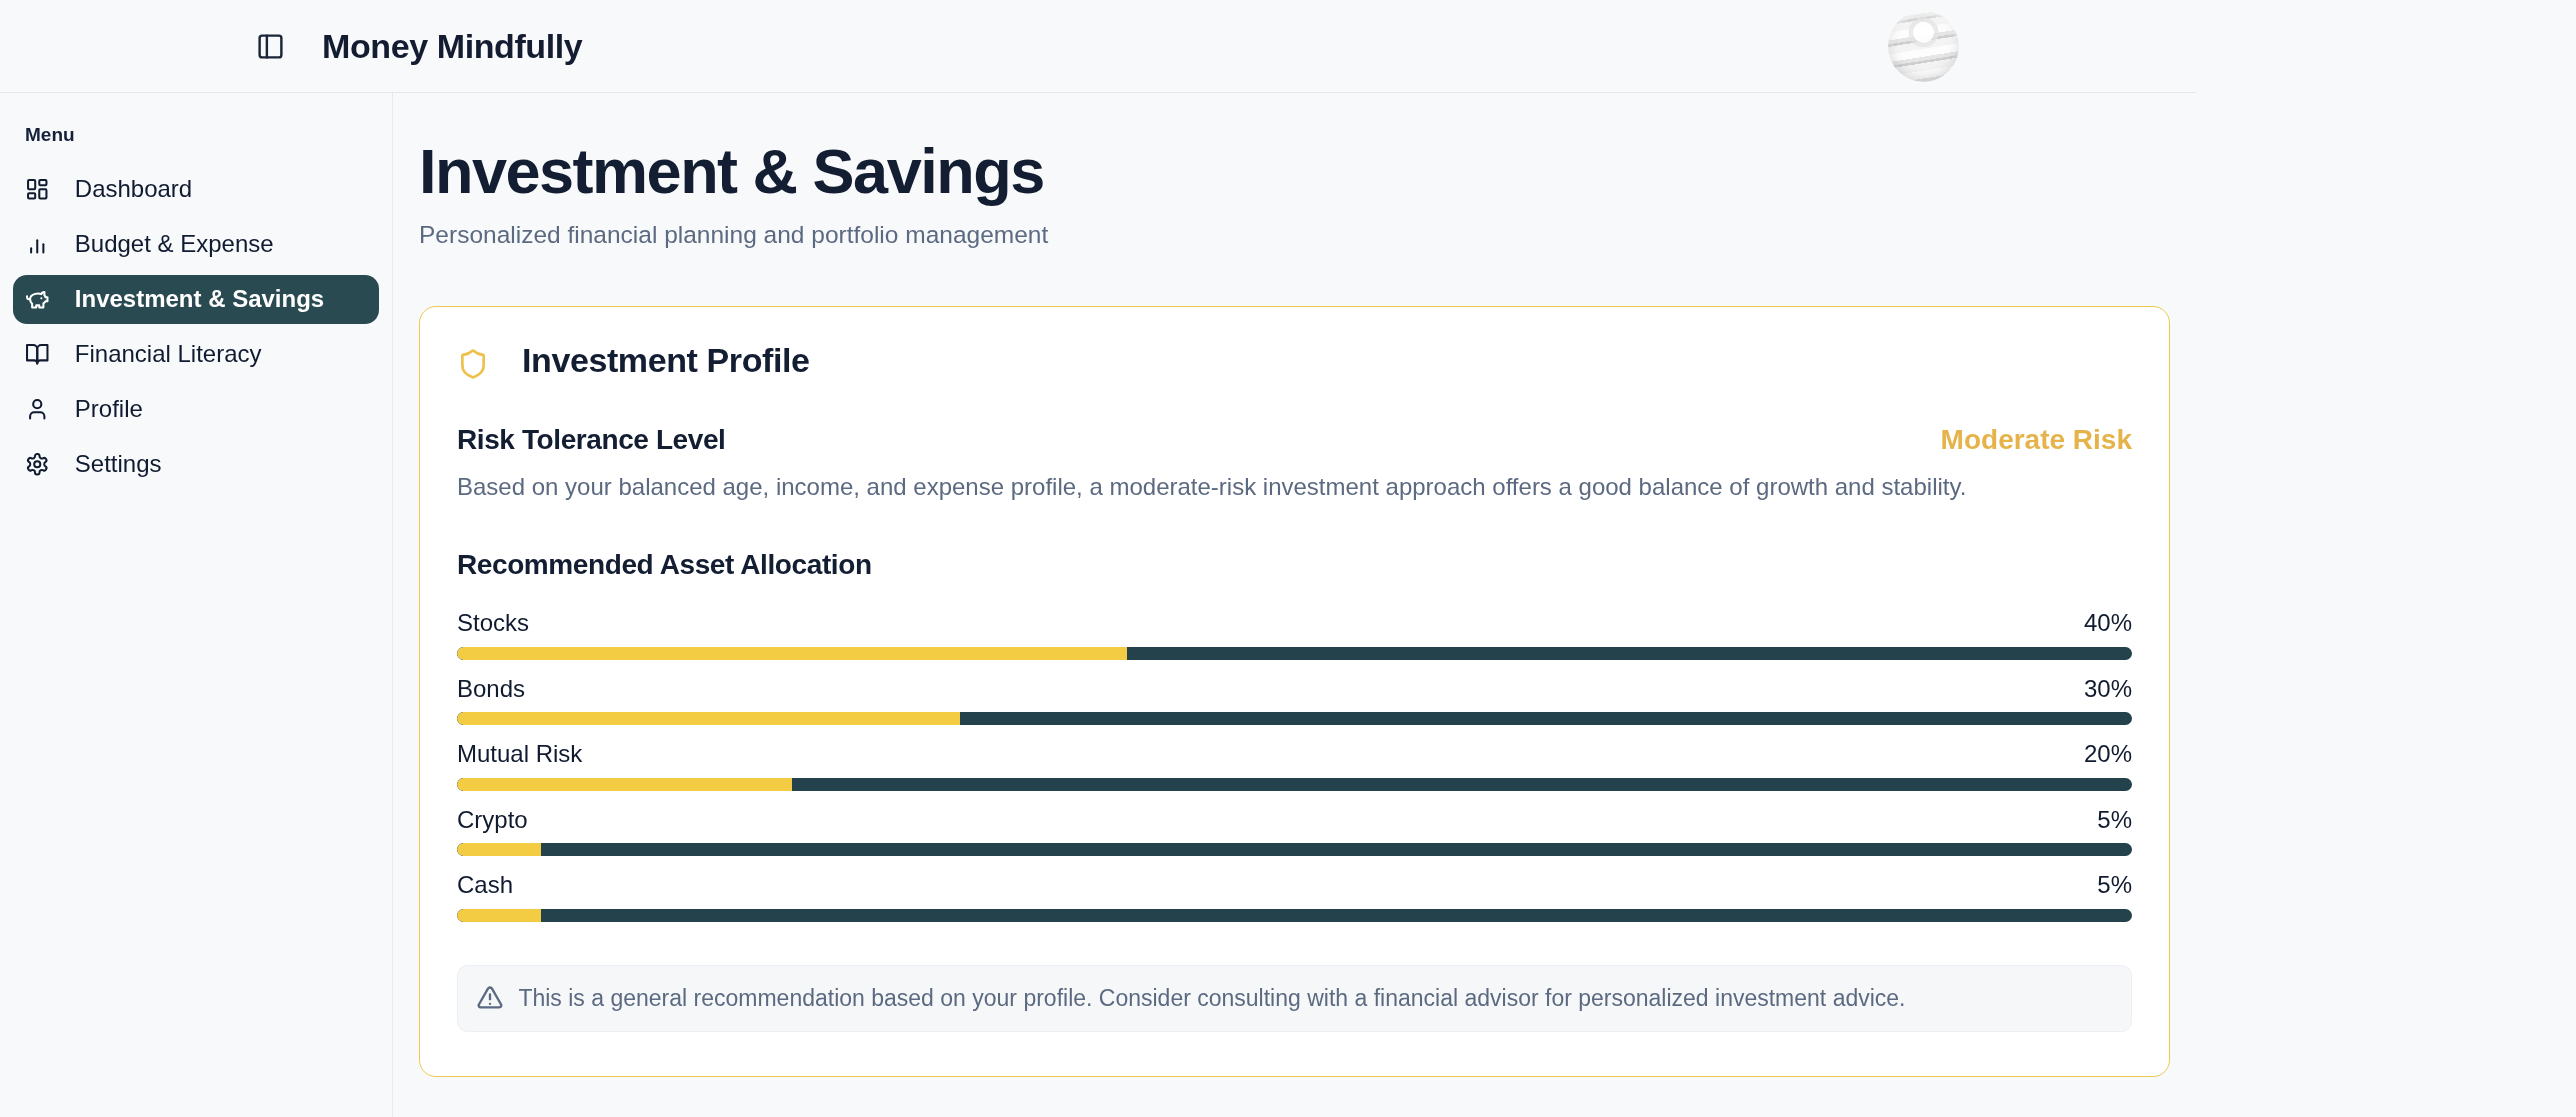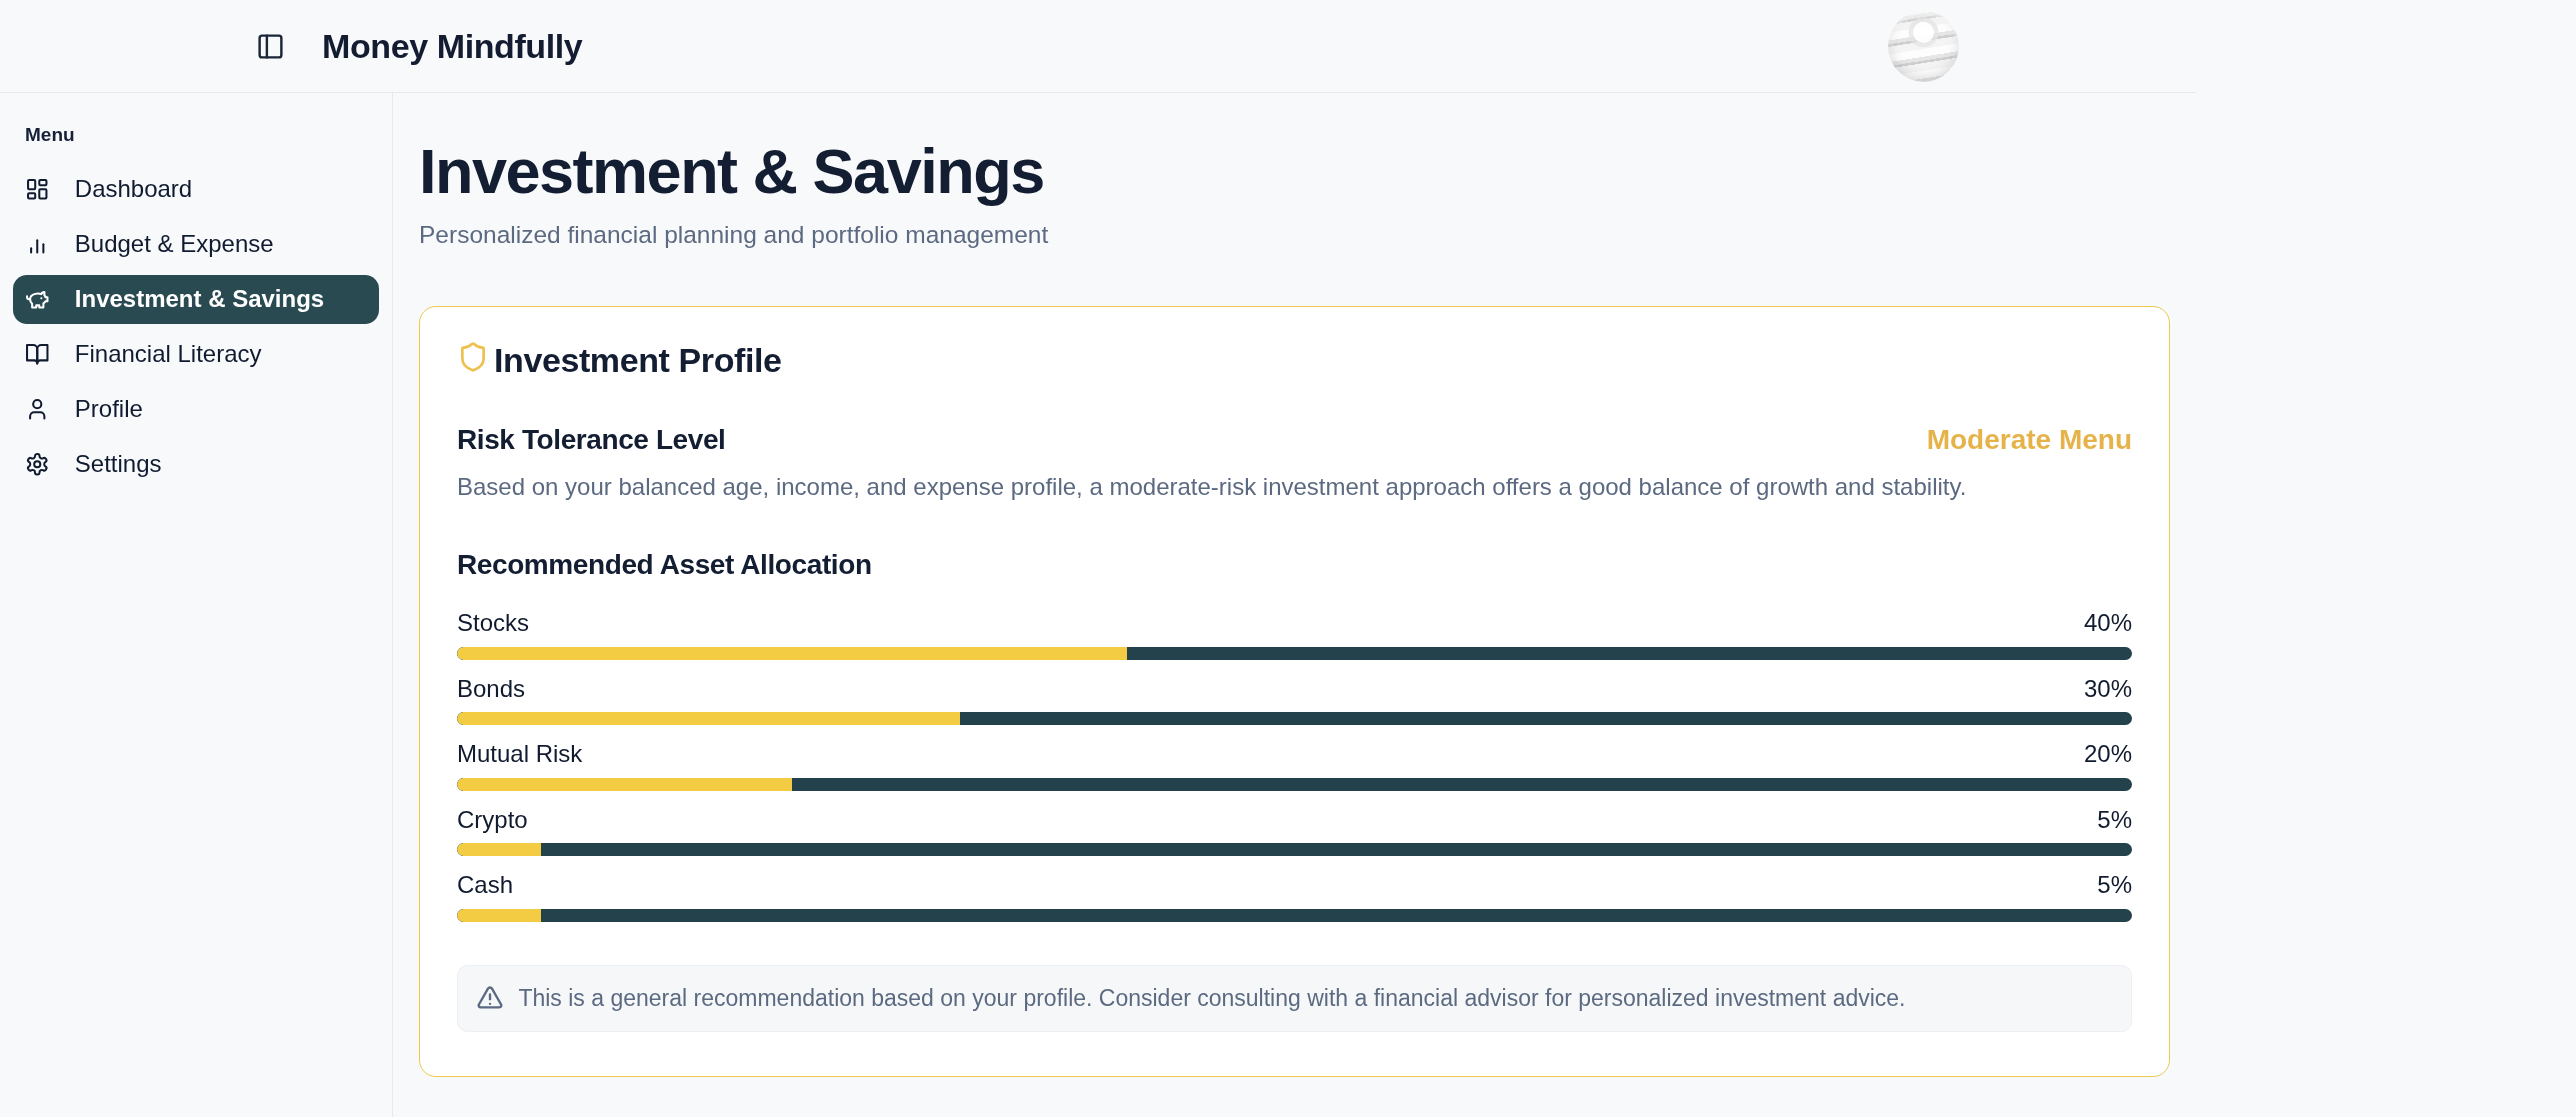--- a/index.html
+++ b/index.html
@@ -80,21 +80,21 @@
   }
 
   
   .card {
     margin-top:57px;
     background:#ffffff;
     border:1.5px solid #eec84f;
     border-radius:17px;
     padding:34px 37px 44px 37px;
   }
-  .card-header { display:flex; align-items:flex-start; gap:5px; }
+  .card-header { display:flex; align-items:flex-end; gap:33px; }
   .card-header svg { width:32px; height:32px; color:#eec04d; }
   .card-title { font-size:34px; font-weight:700; color:#141e33; letter-spacing:-0.4px; }
 
   .risk-row {
     margin-top:44px;
     display:flex; align-items:baseline; justify-content:space-between;
   }
   .risk-heading { font-size:28px; font-weight:700; color:#141e33; letter-spacing:-0.4px; }
   .risk-level { font-size:28px; font-weight:700; color:#e5b34a; }
   .risk-desc { margin-top:17px; font-size:24px; color:#5c6a81; }
@@ -212,21 +212,21 @@
       <section class="card">
         <div class="card-header">
           <svg class="icon" viewBox="0 0 24 24">
             <path d="M20 13c0 5-3.5 7.5-7.66 8.95a1 1 0 0 1-.67-.01C7.5 20.5 4 18 4 13V6a1 1 0 0 1 1-1c2 0 4.5-1.2 6.24-2.72a1.17 1.17 0 0 1 1.52 0C14.51 3.81 17 5 19 5a1 1 0 0 1 1 1z"></path>
           </svg>
           <div class="card-title">Investment Profile</div>
         </div>
 
         <div class="risk-row">
           <div class="risk-heading">Risk Tolerance Level</div>
-          <div class="risk-level">Moderate Menu</div>
+          <div class="risk-level">Moderate Risk</div>
         </div>
         <p class="risk-desc">Based on your balanced age, income, and expense profile, a moderate-risk investment approach offers a good balance of growth and stability.</p>
 
         <div class="alloc-heading">Recommended Asset Allocation</div>
 
         <div class="alloc-rows">
           <div class="alloc-row">
             <div class="alloc-row-top">
               <span>Stocks</span>
               <span>40%</span>

